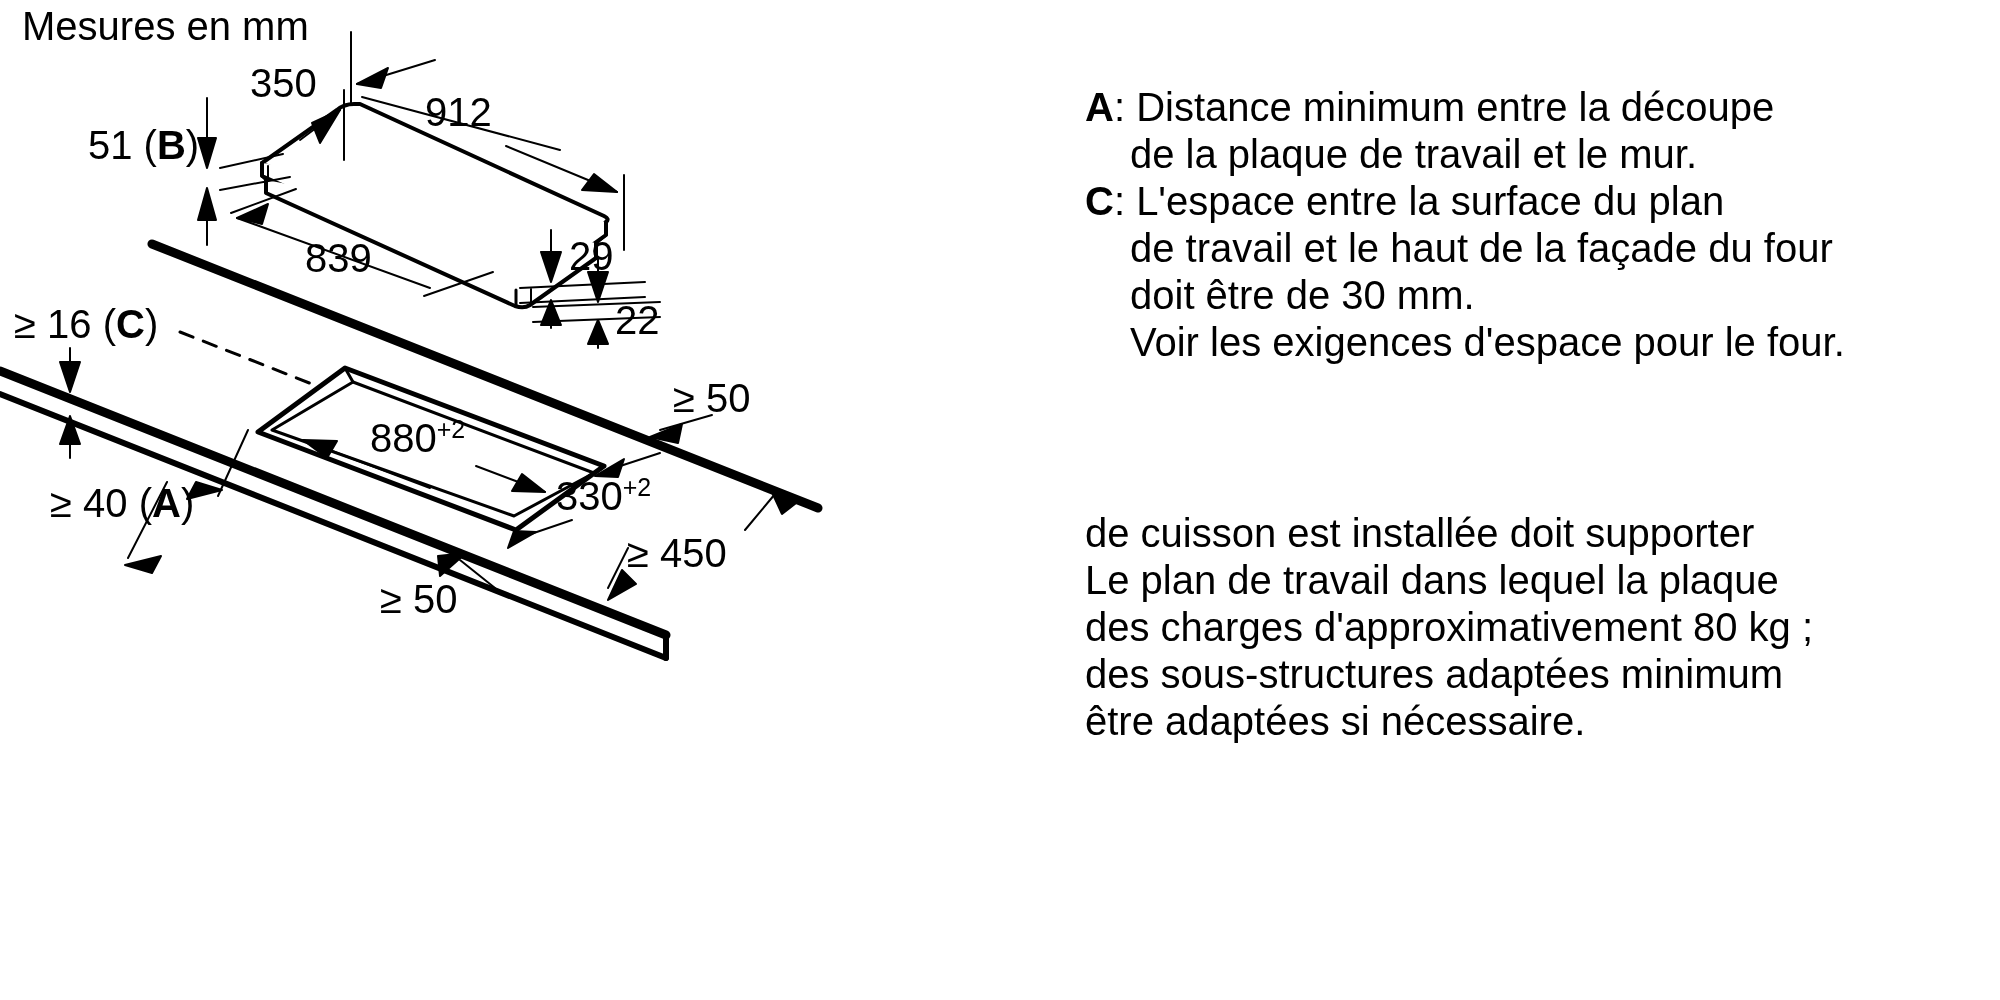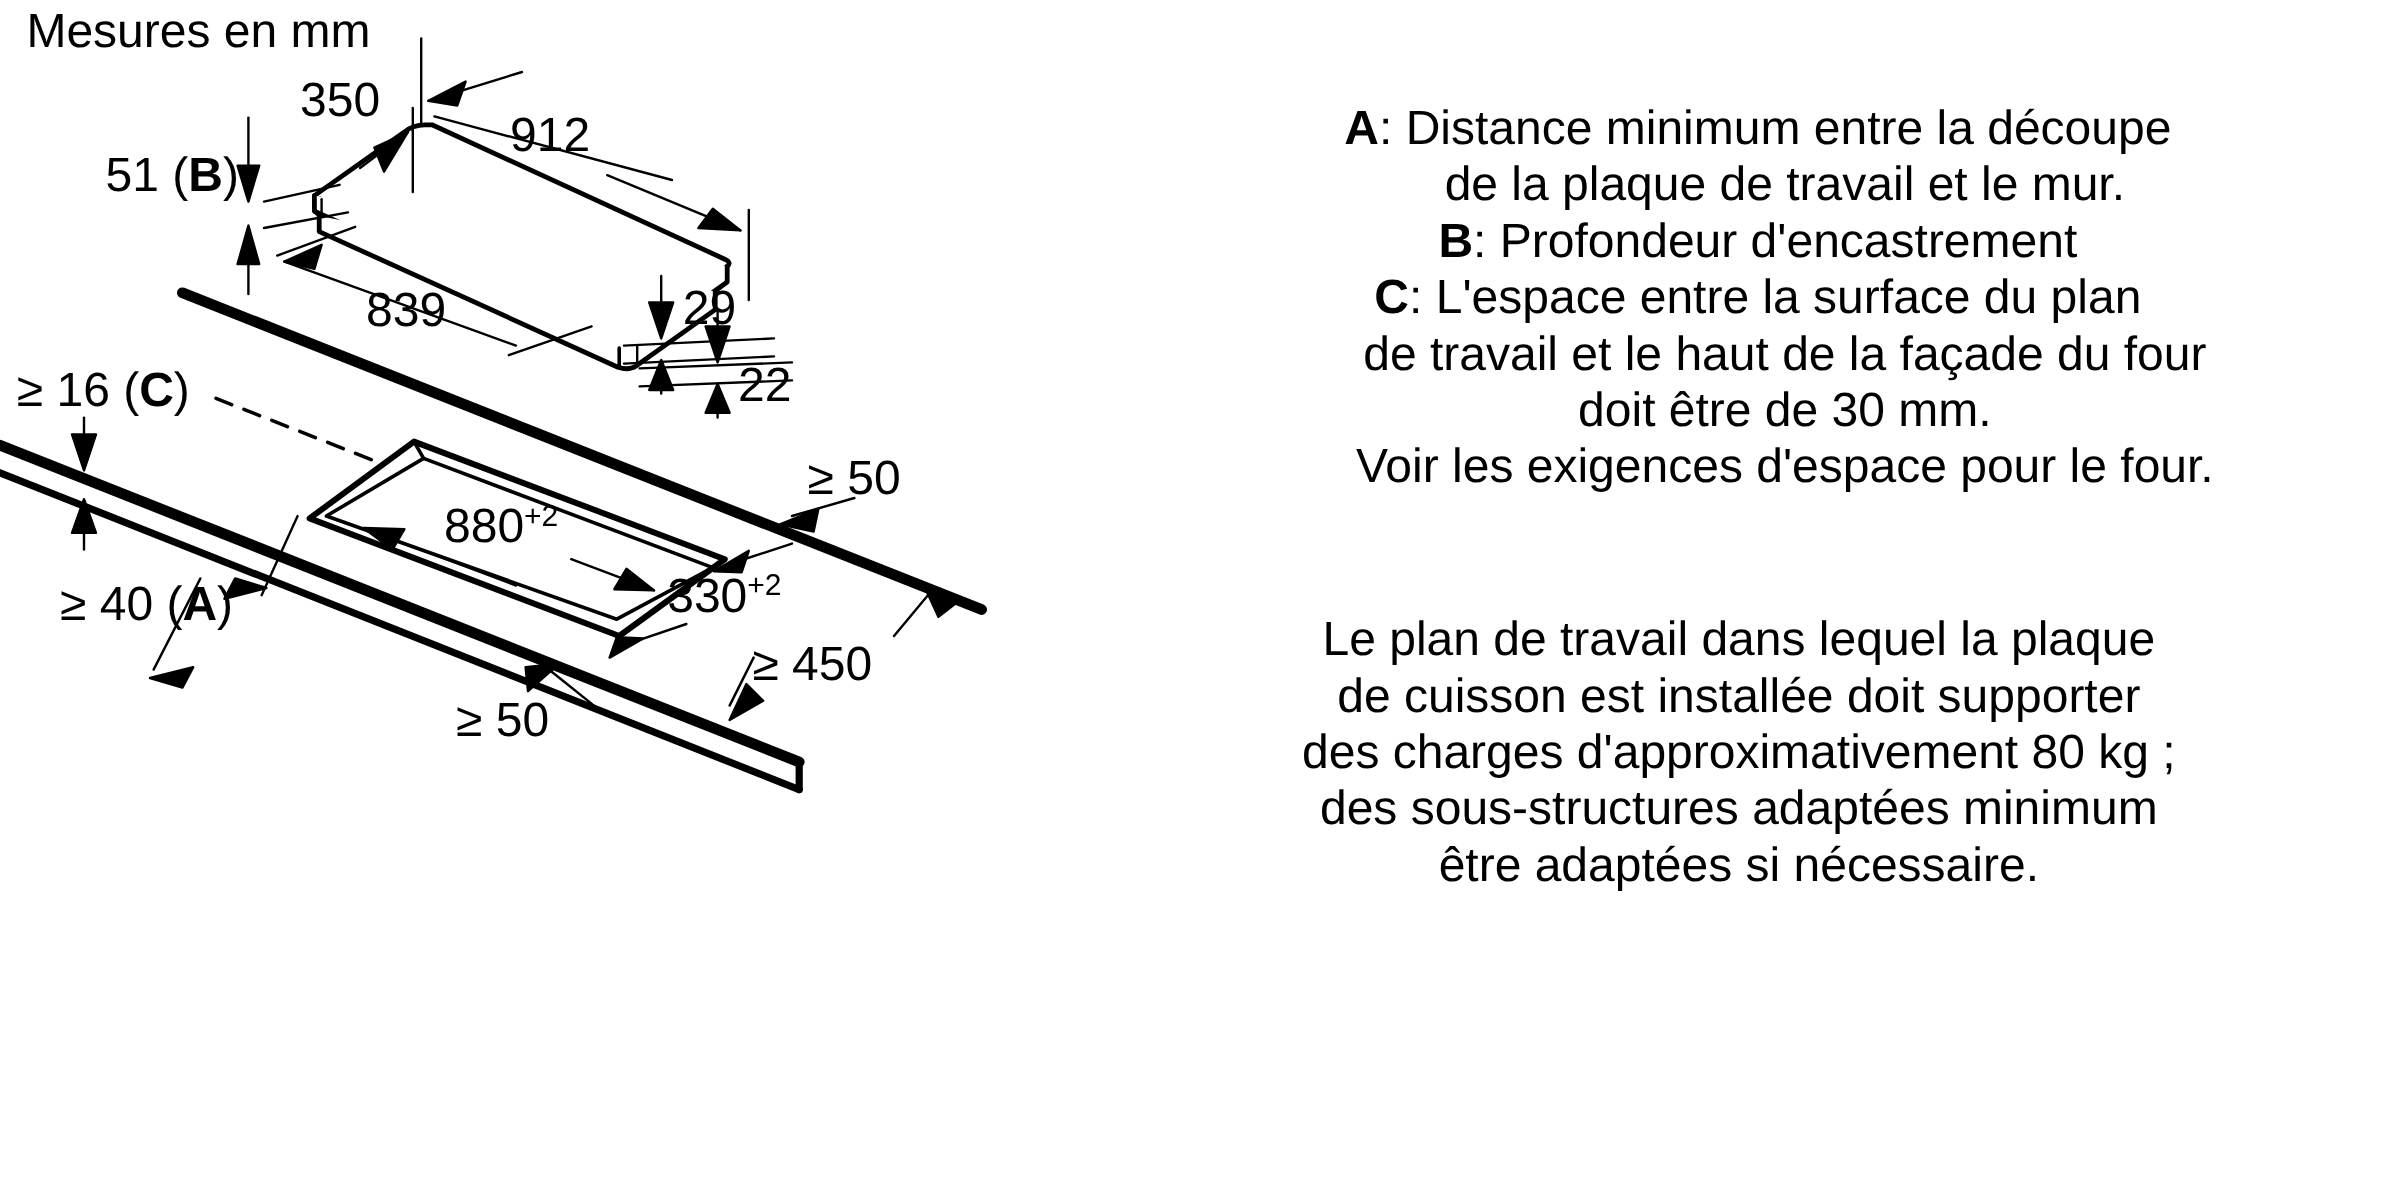--- a/index.html
+++ b/index.html
@@ -1,20 +1,20 @@
 <!DOCTYPE html>
 <html><head>
 <meta charset="utf-8">
 <style>
   html,body{margin:0;padding:0;background:#ffffff;}
   body{width:2000px;height:1000px;overflow:hidden;
        font-family:"Liberation Sans",sans-serif;color:#000;}
   #stage{position:relative;width:2000px;height:793px;background:#fff;}
   #drawing{position:absolute;left:0;top:0;width:2000px;height:1000px;}
-  .txtblk{position:absolute;text-align:center;}
+  .txtblk{position:absolute;}
   .para{font-size:40px;line-height:47px;white-space:pre;}
   .para b{font-weight:bold;}
   .hdr{position:absolute;left:22px;top:4px;font-size:40px;}
   svg text{font-family:"Liberation Sans",sans-serif;fill:#000;}
   .dim{font-size:40px;}
   .sup{font-size:25px;}
 </style>
 </head>
 <body>
 
@@ -165,25 +165,24 @@
         <text class="dim" x="380" y="613">≥ 50</text>
         <text class="dim" x="627" y="567">≥ 450</text>
         <text class="dim" x="370" y="452">880<tspan class="sup" dy="-14">+2</tspan></text>
         <text class="dim" x="556" y="510">330<tspan class="sup" dy="-14">+2</tspan></text>
       </g>
     </g>
   </svg>
 
   <div class="txtblk" style="left:1085px;top:84px;">
     <div class="para"><b>A</b><span>: </span><span>Distance minimum entre la découpe</span><br><span style="display:inline-block;width:45px;"></span><span>de la plaque de travail et le mur.</span></div>
-    <div class="para"><b>B</b><span>: </span><span>Profondeur d'encastrement</span></div>
     <div class="para"><b>C</b><span>: </span><span>L'espace entre la surface du plan</span><br><span style="display:inline-block;width:45px;"></span><span>de travail et le haut de la façade du four</span><br><span style="display:inline-block;width:45px;"></span><span>doit être de 30 mm.</span><br><span style="display:inline-block;width:45px;"></span><span>Voir les exigences d'espace pour le four.</span></div>
   </div>
 
   <div class="txtblk" style="left:1085px;top:510px;">
+    <div class="para">de cuisson est installée doit supporter</div>
     <div class="para">Le plan de travail dans lequel la plaque</div>
-    <div class="para">de cuisson est installée doit supporter</div>
     <div class="para">des charges d'approximativement 80 kg ;</div>
     <div class="para">des sous-structures adaptées minimum</div>
     <div class="para">être adaptées si nécessaire.</div>
   </div>
 
 </div>
 
 </body></html>

